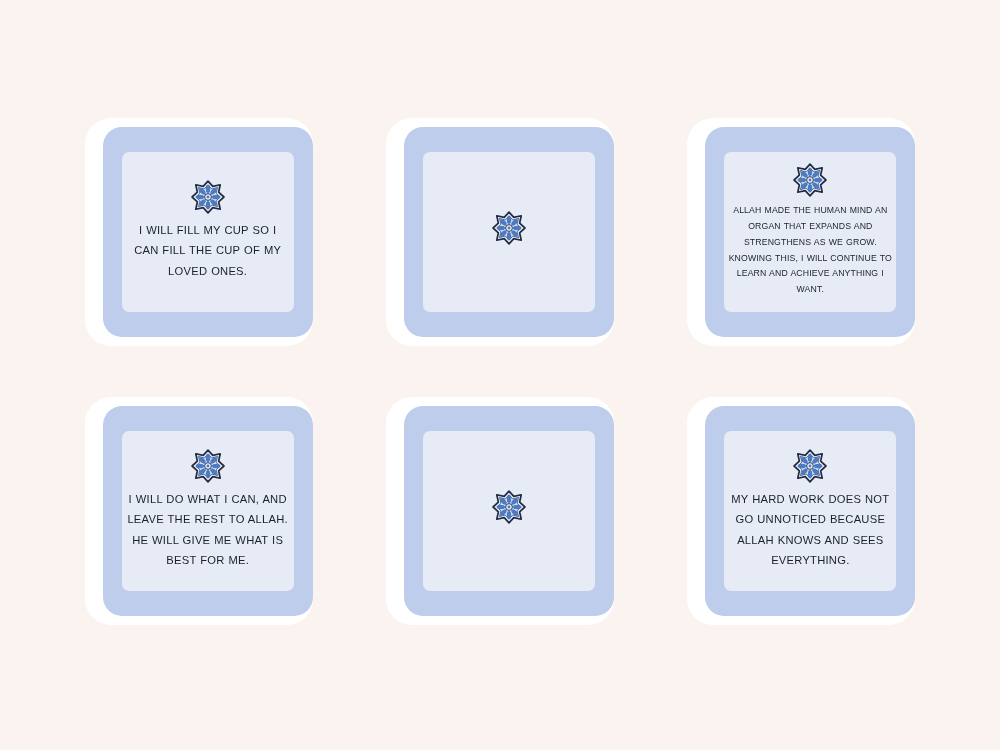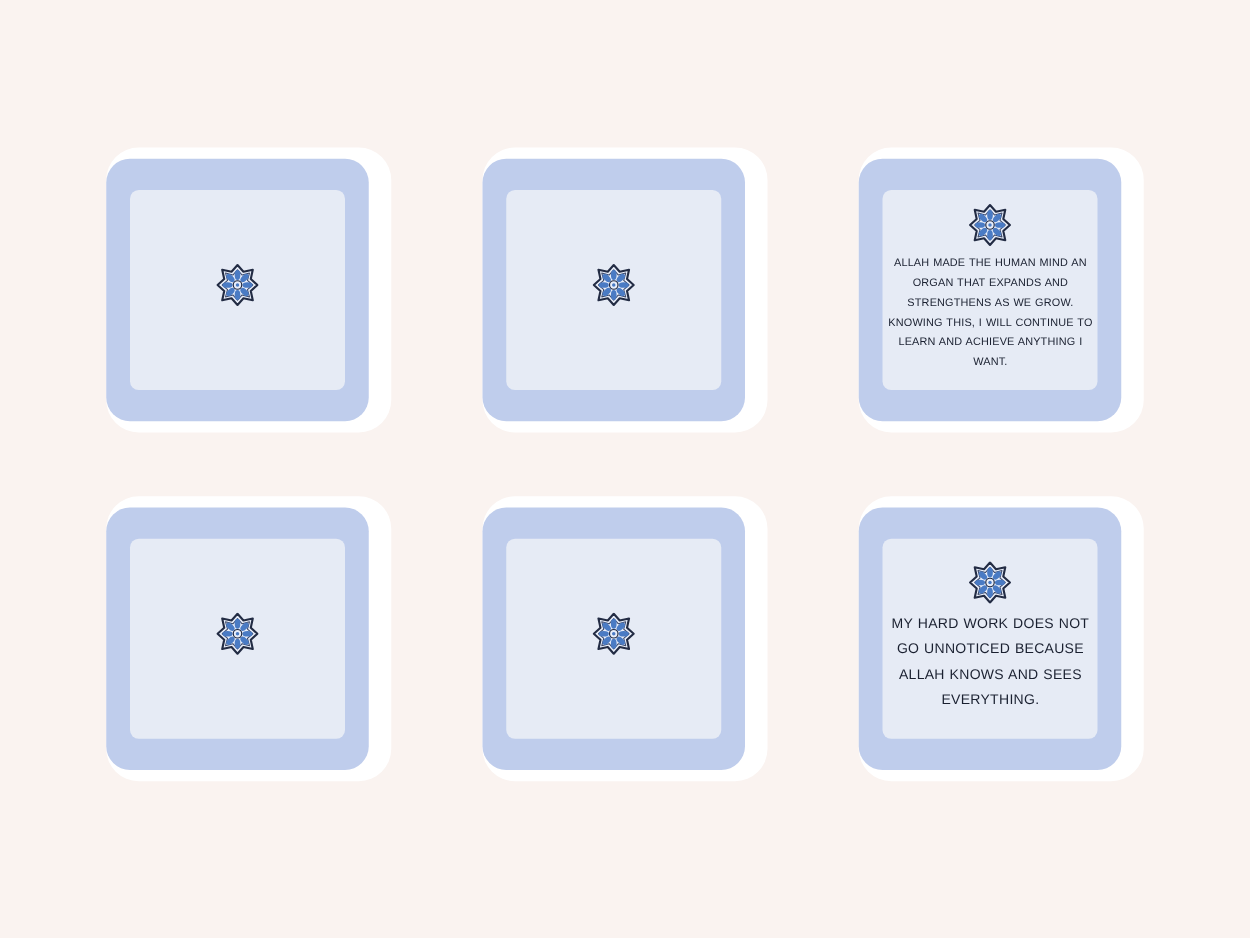--- a/index.html
+++ b/index.html
@@ -29,21 +29,21 @@
   }
 
   
   .card-frame {
     width: 228px;
     height: 228px;
     background: #ffffff;
     border-radius: 26px;
     display: flex;
     align-items: center;
-    justify-content: flex-start;
+    justify-content: flex-end;
     box-sizing: border-box;
   }
 
   
   .card-blue {
     width: 210px;
     height: 210px;
     background: #bfcdec;
     border-radius: 19px;
     display: flex;
@@ -113,20 +113,21 @@
               <ellipse cx="47" cy="32" rx="7.6" ry="4.3"></ellipse>
               <ellipse cx="21.4" cy="21.4" rx="4.3" ry="7.6" transform="rotate(-45 21.4 21.4)"></ellipse>
               <ellipse cx="42.6" cy="42.6" rx="4.3" ry="7.6" transform="rotate(-45 42.6 42.6)"></ellipse>
               <ellipse cx="42.6" cy="21.4" rx="4.3" ry="7.6" transform="rotate(45 42.6 21.4)"></ellipse>
               <ellipse cx="21.4" cy="42.6" rx="4.3" ry="7.6" transform="rotate(45 21.4 42.6)"></ellipse>
             </g>
             <circle cx="32" cy="32" r="6.4" fill="#e8eefa" stroke="#232c44" stroke-width="1.8"></circle>
             <circle cx="32" cy="32" r="2.6" fill="#4a7bc4"></circle>
           </g>
         </svg>
+        <p class="affirmation">I WILL FILL MY CUP SO I CAN FILL THE CUP OF MY LOVED ONES.</p>
       </div>
     </div>
   </div>
 
   <div class="card-frame">
     <div class="card-blue">
       <div class="card-panel">
         <svg class="ornament" viewBox="0 0 64 64">
           <g>
             <polygon points="32,2 41,12 55,9 52,23 62,32 52,41 55,55 41,52 32,62 23,52 9,55 12,41 2,32 12,23 9,9 23,12" fill="#e8eefa" stroke="#232c44" stroke-width="3.2" stroke-linejoin="round"></polygon>
@@ -189,20 +190,21 @@
               <ellipse cx="47" cy="32" rx="7.6" ry="4.3"></ellipse>
               <ellipse cx="21.4" cy="21.4" rx="4.3" ry="7.6" transform="rotate(-45 21.4 21.4)"></ellipse>
               <ellipse cx="42.6" cy="42.6" rx="4.3" ry="7.6" transform="rotate(-45 42.6 42.6)"></ellipse>
               <ellipse cx="42.6" cy="21.4" rx="4.3" ry="7.6" transform="rotate(45 42.6 21.4)"></ellipse>
               <ellipse cx="21.4" cy="42.6" rx="4.3" ry="7.6" transform="rotate(45 21.4 42.6)"></ellipse>
             </g>
             <circle cx="32" cy="32" r="6.4" fill="#e8eefa" stroke="#232c44" stroke-width="1.8"></circle>
             <circle cx="32" cy="32" r="2.6" fill="#4a7bc4"></circle>
           </g>
         </svg>
+        <p class="affirmation">I WILL DO WHAT I CAN, AND LEAVE THE REST TO ALLAH. HE WILL GIVE ME WHAT IS BEST FOR ME.</p>
       </div>
     </div>
   </div>
 
   <div class="card-frame">
     <div class="card-blue">
       <div class="card-panel">
         <svg class="ornament" viewBox="0 0 64 64">
           <g>
             <polygon points="32,2 41,12 55,9 52,23 62,32 52,41 55,55 41,52 32,62 23,52 9,55 12,41 2,32 12,23 9,9 23,12" fill="#e8eefa" stroke="#232c44" stroke-width="3.2" stroke-linejoin="round"></polygon>

